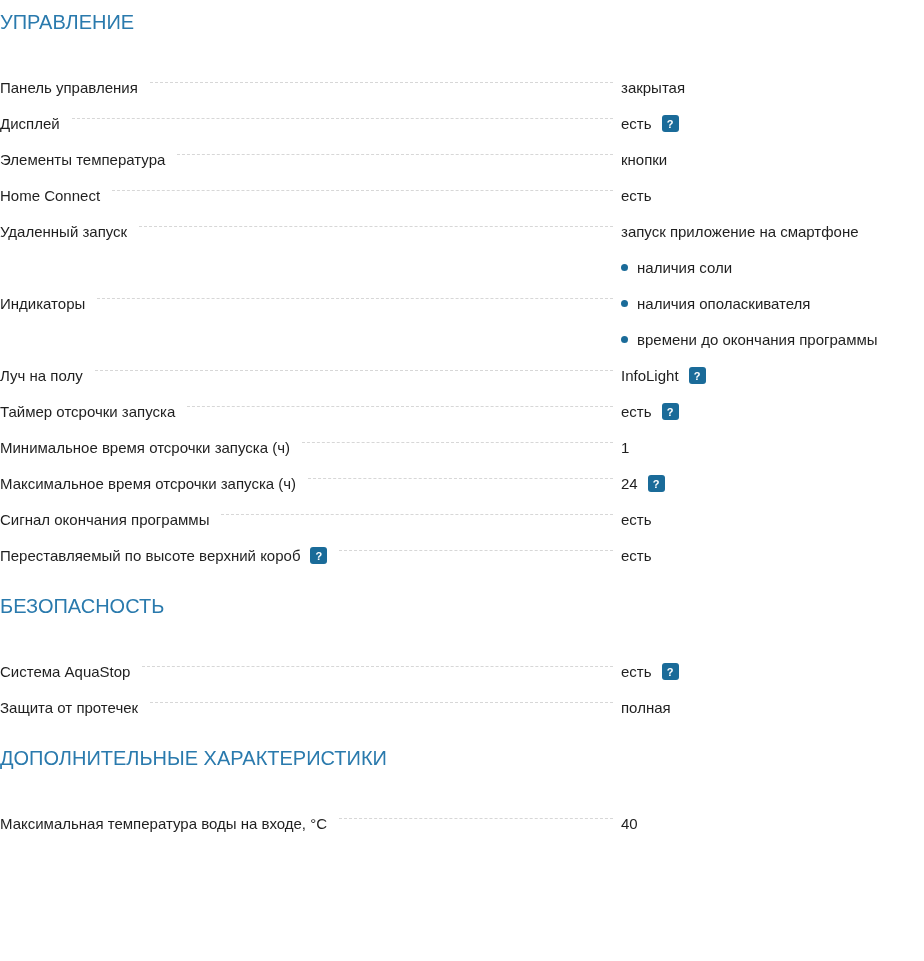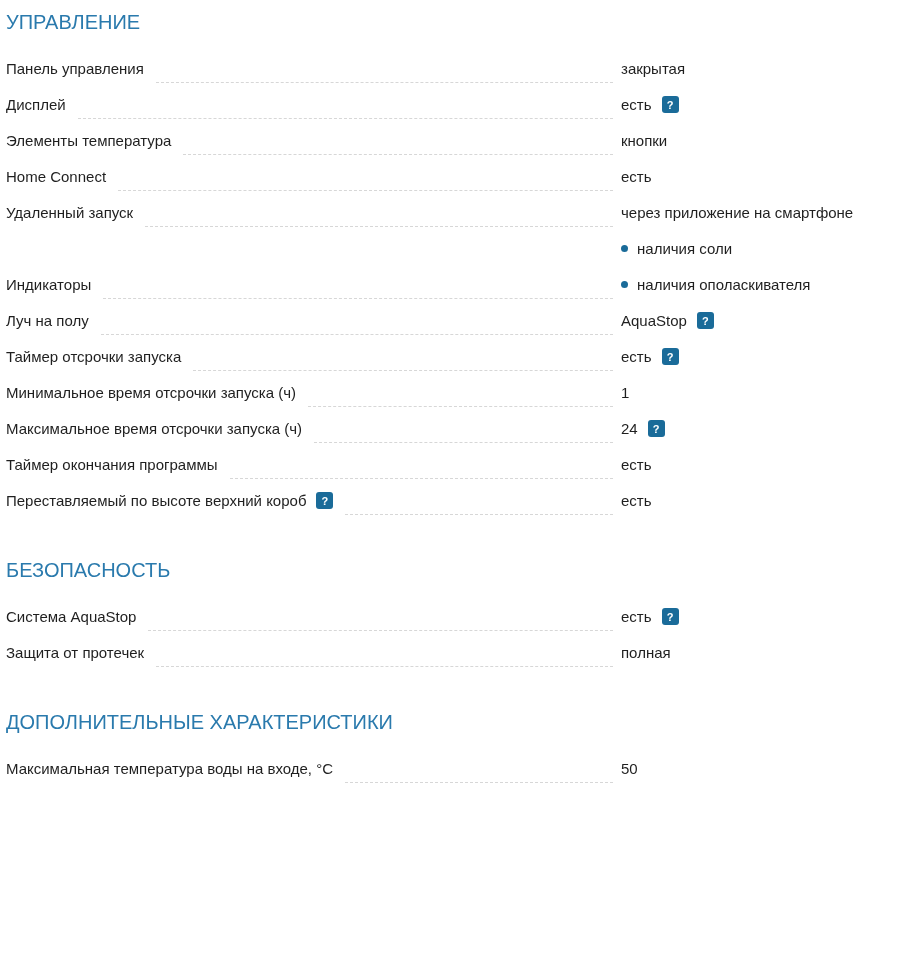--- a/index.html
+++ b/index.html
@@ -4,36 +4,36 @@
 <style>
   html, body {
     margin: 0;
     padding: 0;
     background: #ffffff;
     font-family: "Liberation Sans", "DejaVu Sans", sans-serif;
   }
   .page {
     width: 909px;
     box-sizing: border-box;
-    padding: 10px 18px 10px 6px;
+    padding: 10px 18px 10px 0;
     color: #1f1f1f;
   }
   h2.section-title {
     font-size: 20px;
     line-height: 24px;
     font-weight: 400;
     color: #2a7aad;
     margin: 30px 0 26px 0;
   }
   section:first-of-type h2.section-title {
     margin-top: 0;
   }
   .row {
     display: flex;
-    align-items: flex-start;
+    align-items: flex-end;
     height: 36px;
     font-size: 15px;
   }
   .label {
     flex: 0 0 auto;
     white-space: nowrap;
     color: #1f1f1f;
     display: inline-flex;
     align-items: center;
   }
@@ -110,46 +110,53 @@
 
     <div class="row">
       <span class="label">Home Connect</span>
       <span class="leader"></span>
       <span class="value">есть</span>
     </div>
 
     <div class="row">
       <span class="label">Удаленный запуск</span>
       <span class="leader"></span>
-      <span class="value">через приложение на смартфоне</span>
+      <span class="value">запуск приложение на смартфоне</span>
     </div>
 
     <div class="row">
       <span class="spacer"></span>
       <span class="value">
         <span class="bullet"></span>
         <span>наличия соли</span>
       </span>
     </div>
 
     <div class="row">
       <span class="label">Индикаторы</span>
       <span class="leader"></span>
       <span class="value">
         <span class="bullet"></span>
         <span>наличия ополаскивателя</span>
       </span>
     </div>
 
+    <div class="row">
+      <span class="spacer"></span>
+      <span class="value">
+        <span class="bullet"></span>
+        <span>времени до окончания программы</span>
+      </span>
+    </div>
 
     <div class="row">
       <span class="label">Луч на полу</span>
       <span class="leader"></span>
       <span class="value">
-        <span>AquaStop</span>
+        <span>InfoLight</span>
         <span class="help">?</span>
       </span>
     </div>
 
     <div class="row">
       <span class="label">Таймер отсрочки запуска</span>
       <span class="leader"></span>
       <span class="value">
         <span>есть</span>
         <span class="help">?</span>
@@ -165,21 +172,21 @@
     <div class="row">
       <span class="label">Максимальное время отсрочки запуска (ч)</span>
       <span class="leader"></span>
       <span class="value">
         <span>24</span>
         <span class="help">?</span>
       </span>
     </div>
 
     <div class="row">
-      <span class="label">Таймер окончания программы</span>
+      <span class="label">Сигнал окончания программы</span>
       <span class="leader"></span>
       <span class="value">есть</span>
     </div>
   </section>
 
   <section>
 
 
     <div class="row">
       <span class="label">
@@ -209,17 +216,17 @@
       <span class="value">полная</span>
     </div>
   </section>
 
   <section>
     <h2 class="section-title">ДОПОЛНИТЕЛЬНЫЕ ХАРАКТЕРИСТИКИ</h2>
 
     <div class="row">
       <span class="label">Максимальная температура воды на входе, °C</span>
       <span class="leader"></span>
-      <span class="value">50</span>
+      <span class="value">40</span>
     </div>
   </section>
 
 </div>
 
 </body></html>

